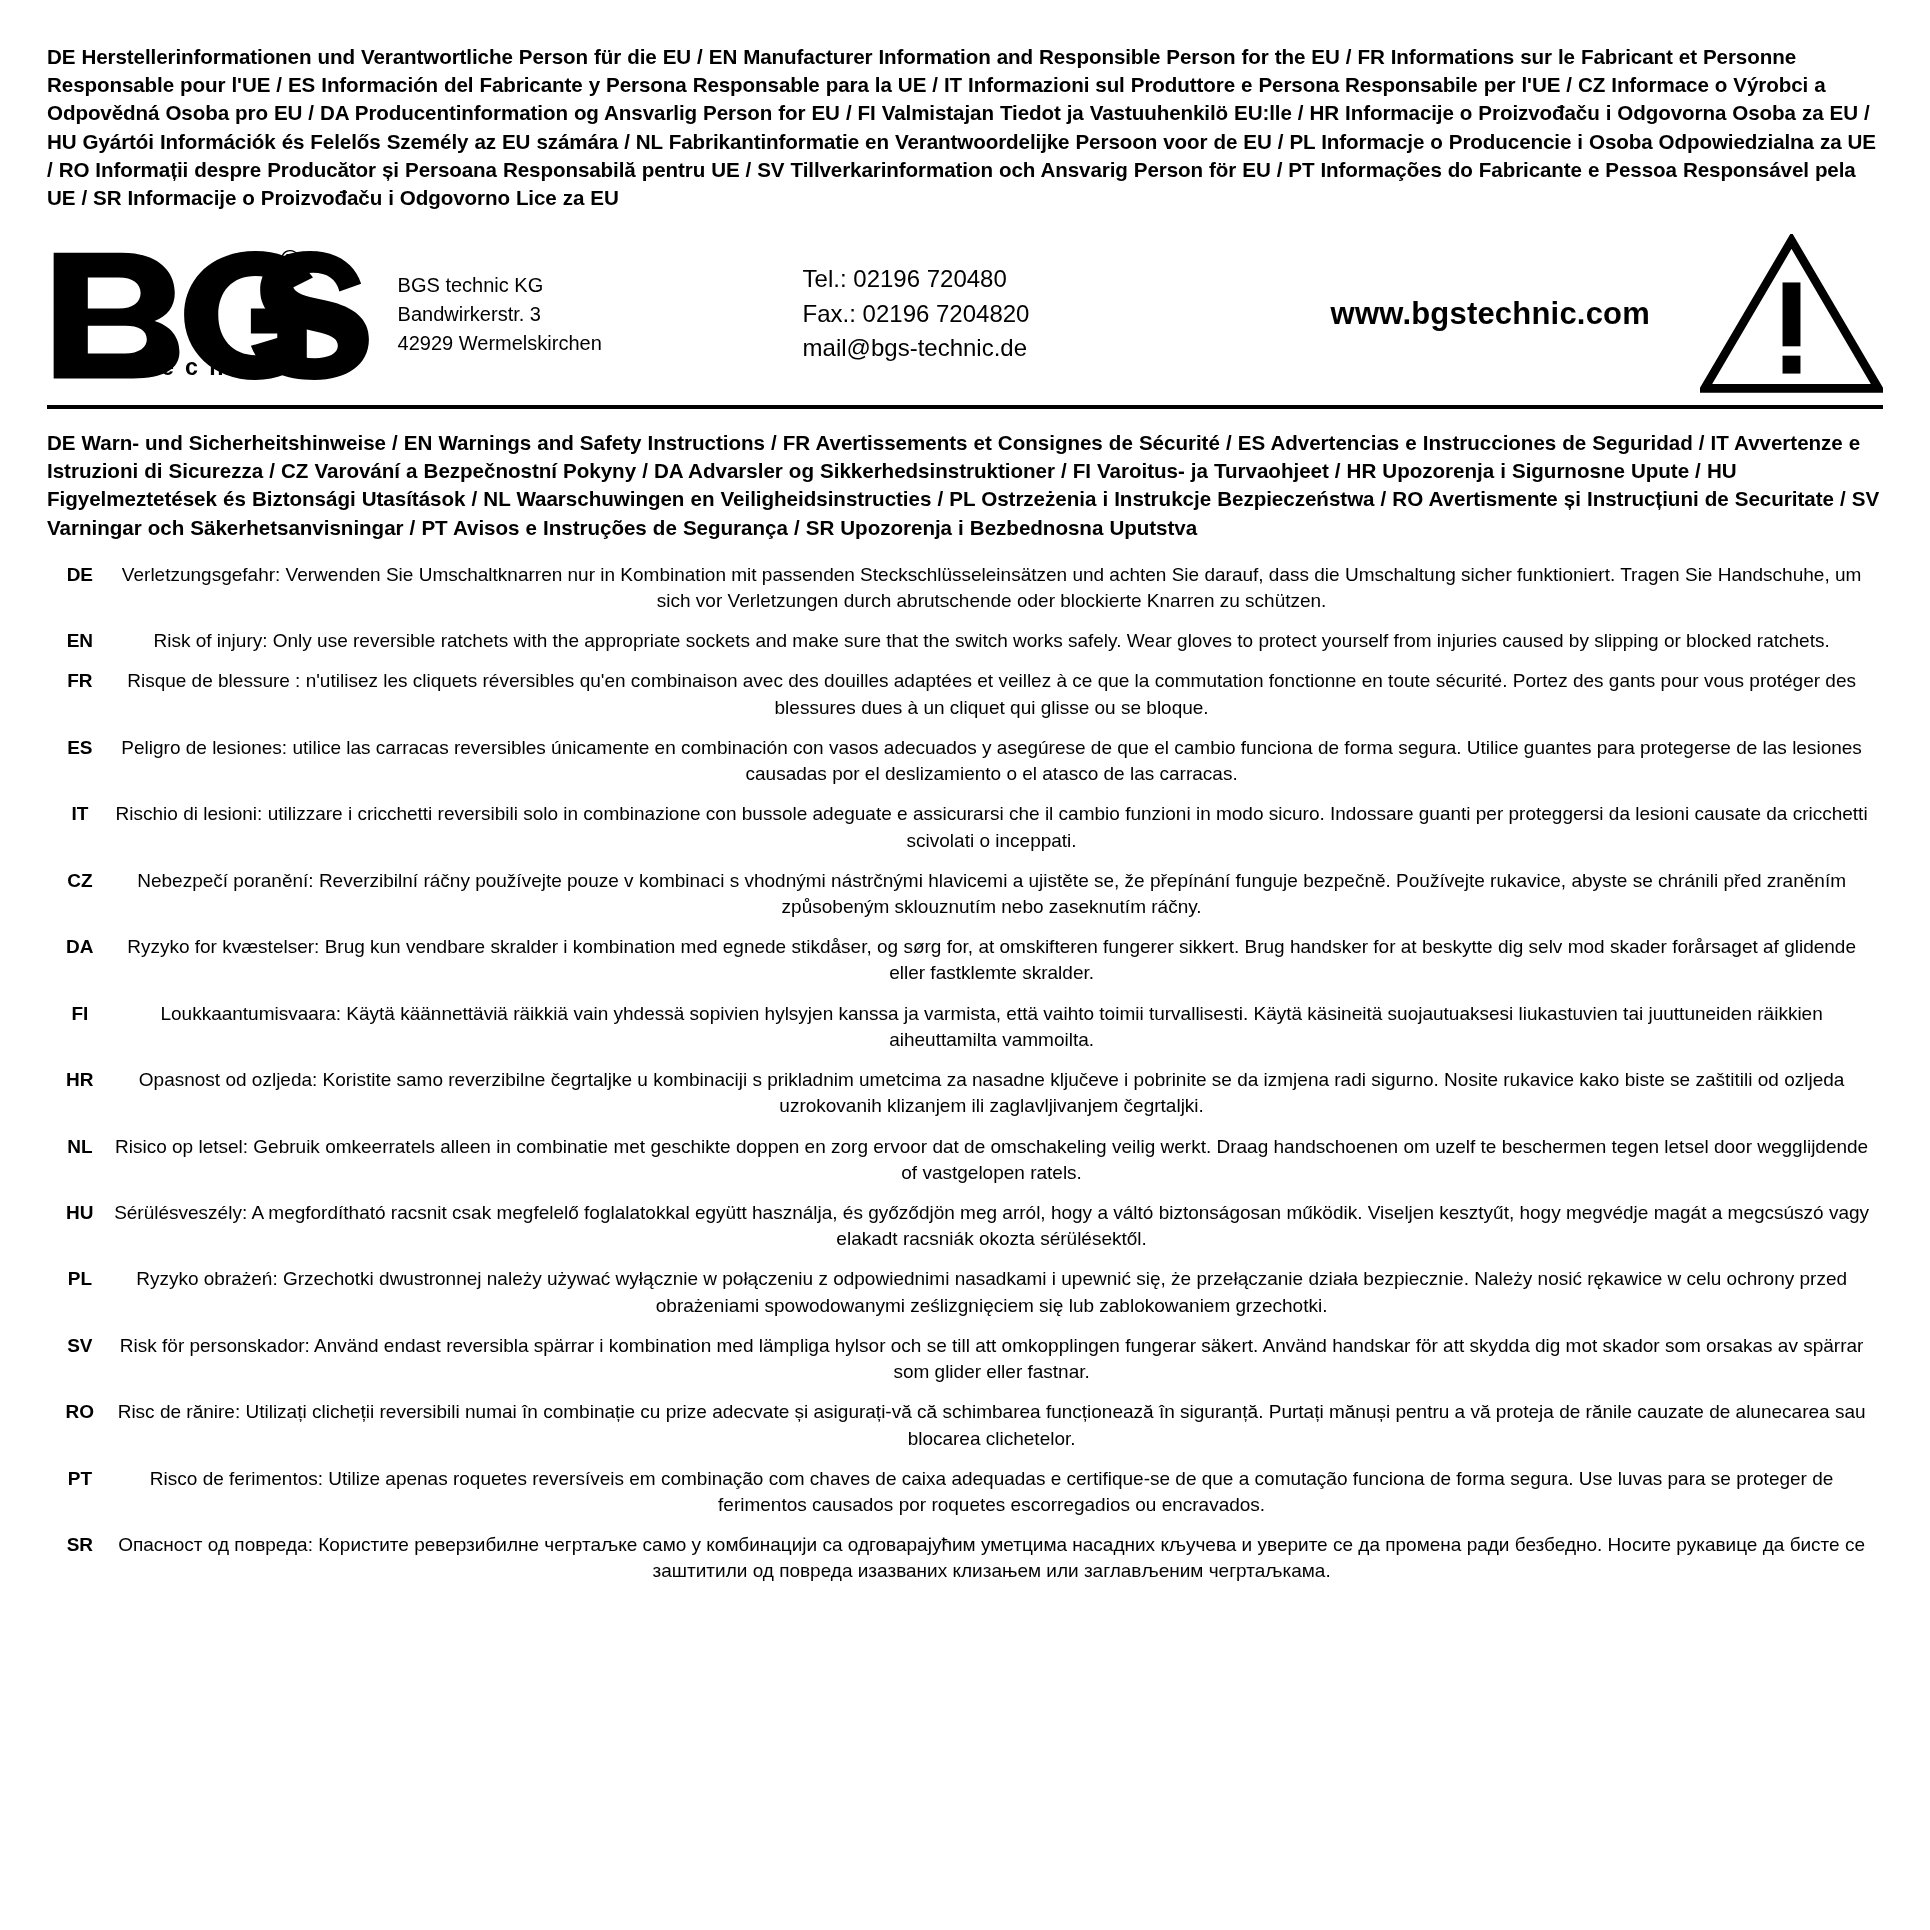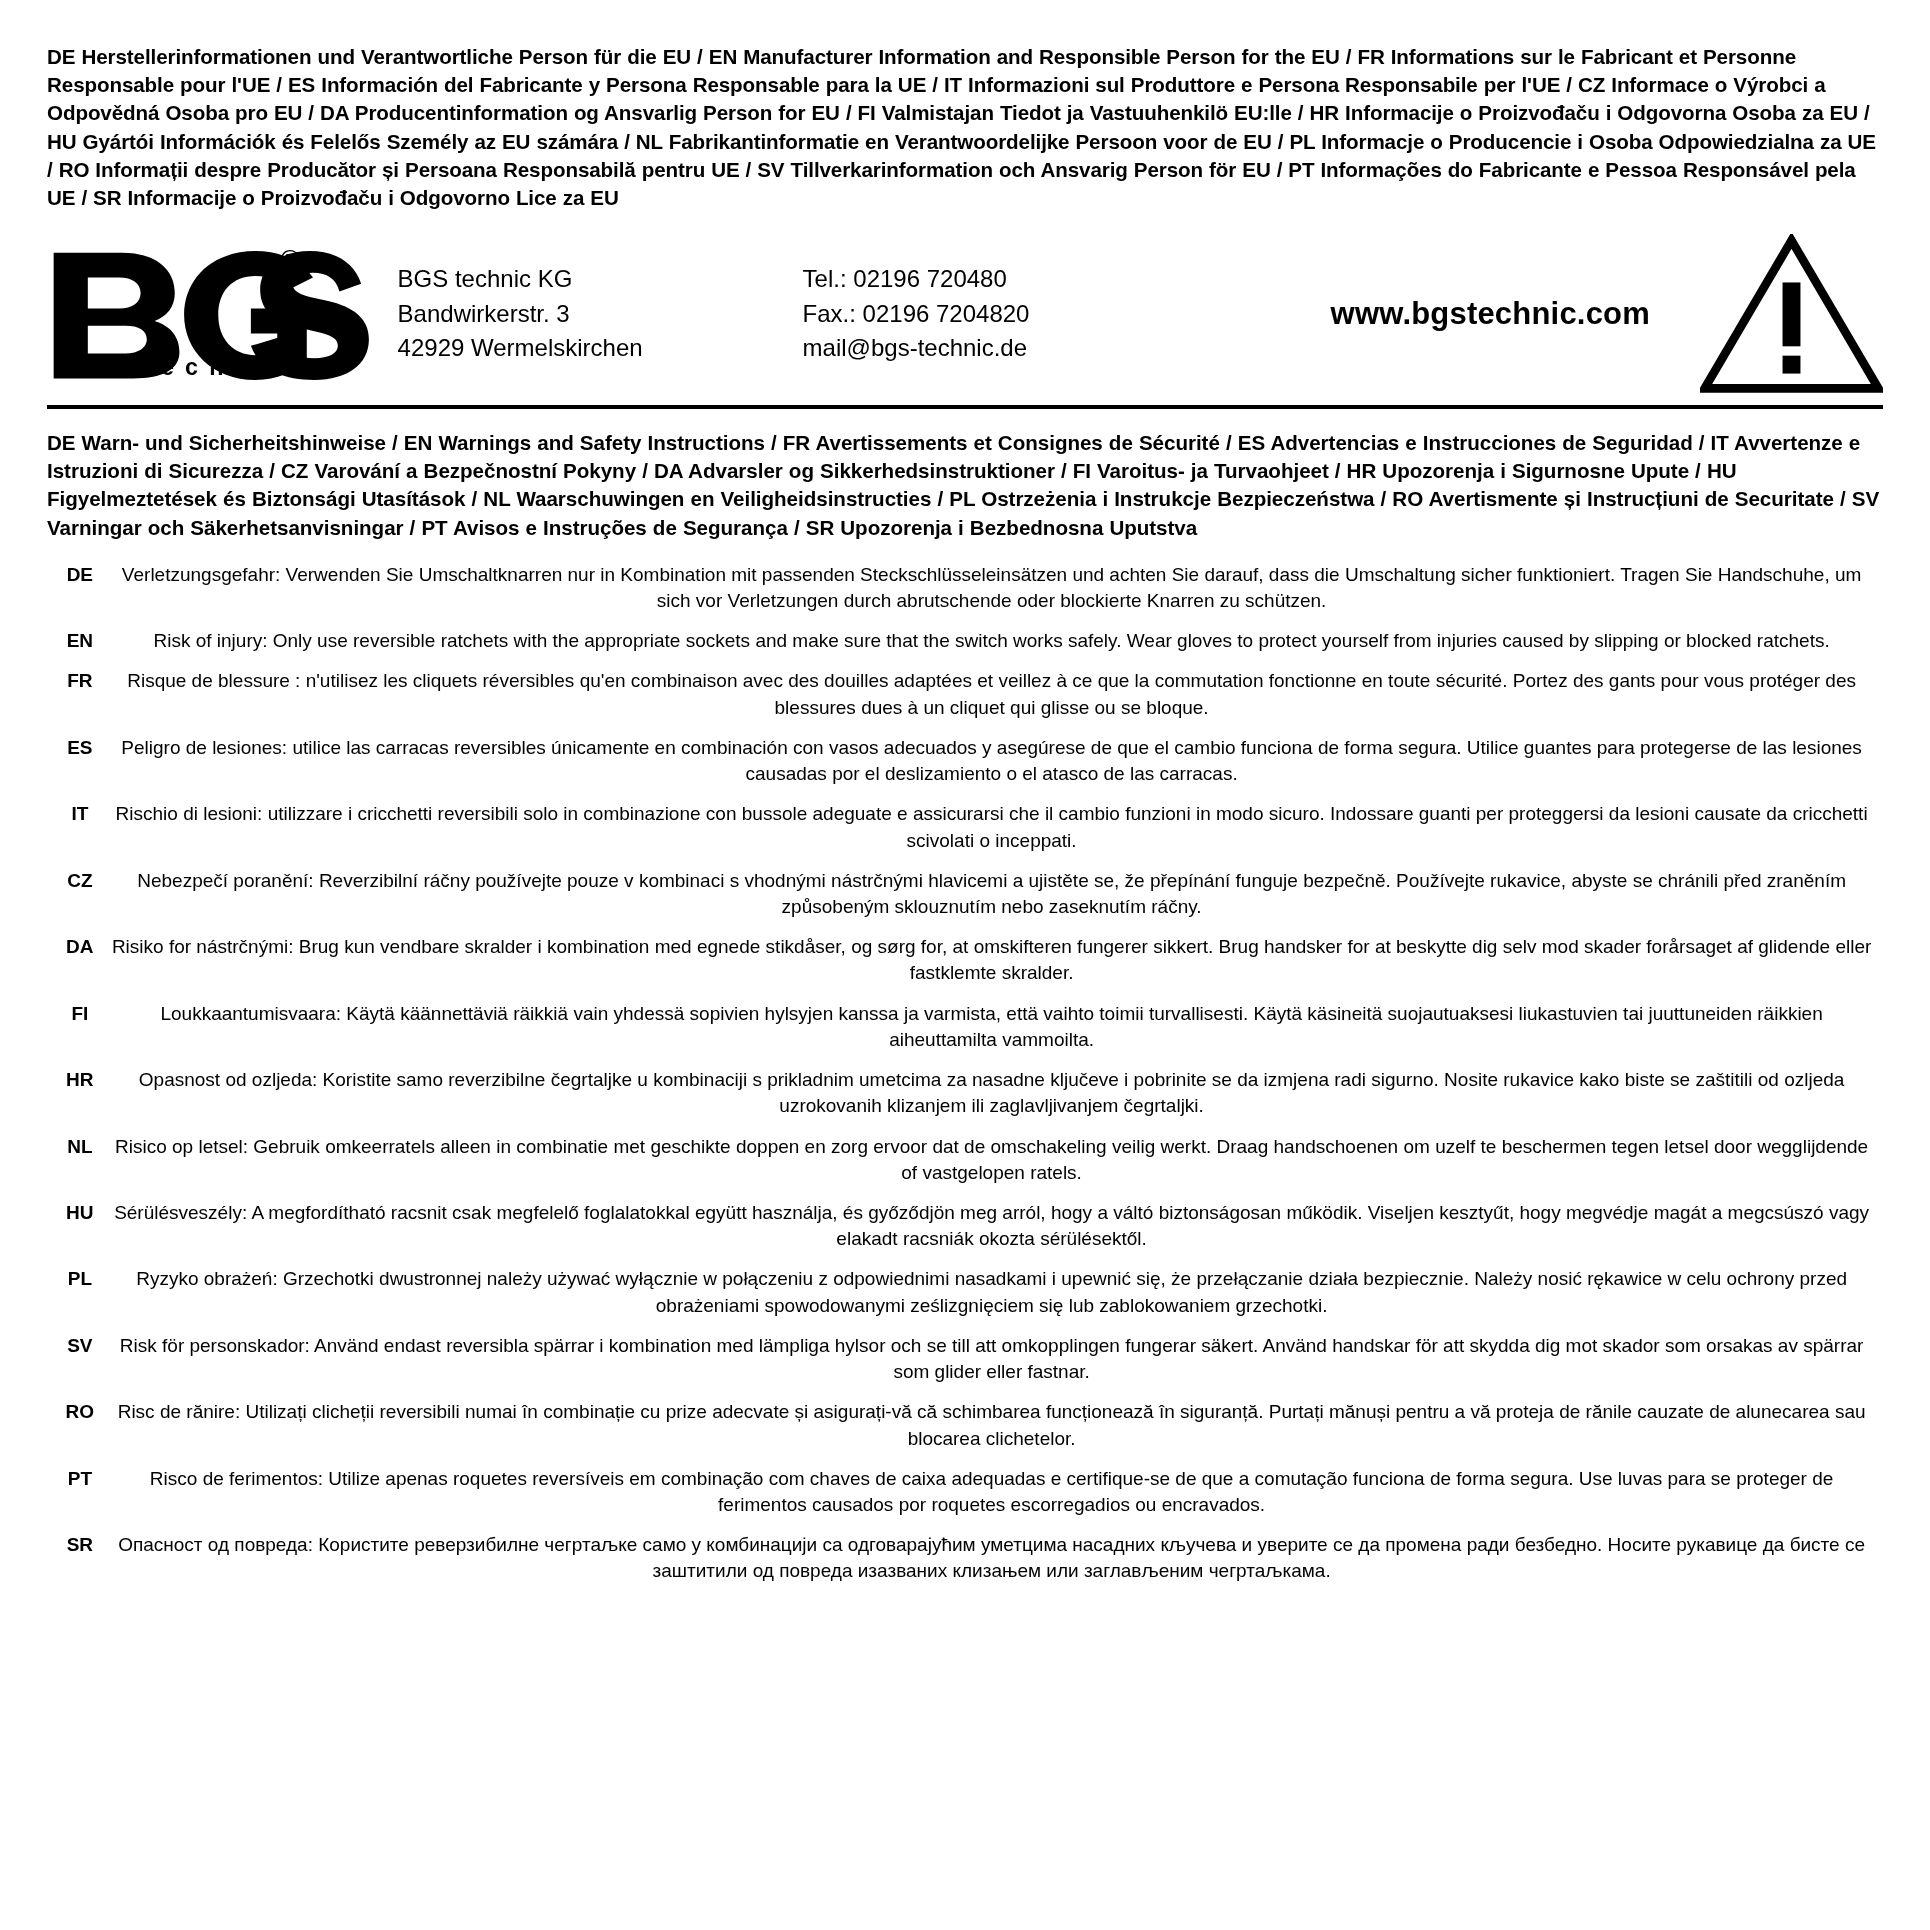--- a/index.html
+++ b/index.html
@@ -43,21 +43,21 @@
   }
   .logo-block {
     width: 335px;
     flex: 0 0 335px;
     position: relative;
   }
   .logo-svg { display: block; }
 
   .addr-block {
     flex: 0 0 405px;
-    font-size: 24px;
+    font-size: 20px;
     line-height: 1.45;
     padding-left: 15.6px;
   }
   .contact-block {
     flex: 0 0 374px;
     font-size: 24px;
     line-height: 1.45;
   }
   .web-block {
     flex: 1 1 auto;
@@ -187,21 +187,21 @@
       <div class="lang-text">Rischio di lesioni: utilizzare i cricchetti reversibili solo in combinazione con bussole adeguate e assicurarsi che il cambio funzioni in modo sicuro. Indossare guanti per proteggersi da lesioni causate da cricchetti scivolati o inceppati.</div>
     </div>
 
     <div class="lang-row">
       <div class="lang-code">CZ</div>
       <div class="lang-text">Nebezpečí poranění: Reverzibilní ráčny používejte pouze v kombinaci s vhodnými nástrčnými hlavicemi a ujistěte se, že přepínání funguje bezpečně. Používejte rukavice, abyste se chránili před zraněním způsobeným sklouznutím nebo zaseknutím ráčny.</div>
     </div>
 
     <div class="lang-row">
       <div class="lang-code">DA</div>
-      <div class="lang-text">Risiko for nástrčnými: Brug kun vendbare skralder i kombination med egnede stikdåser, og sørg for, at omskifteren fungerer sikkert. Brug handsker for at beskytte dig selv mod skader forårsaget af glidende eller fastklemte skralder.</div>
+      <div class="lang-text">Ryzyko for kvæstelser: Brug kun vendbare skralder i kombination med egnede stikdåser, og sørg for, at omskifteren fungerer sikkert. Brug handsker for at beskytte dig selv mod skader forårsaget af glidende eller fastklemte skralder.</div>
     </div>
 
     <div class="lang-row">
       <div class="lang-code">FI</div>
       <div class="lang-text">Loukkaantumisvaara: Käytä käännettäviä räikkiä vain yhdessä sopivien hylsyjen kanssa ja varmista, että vaihto toimii turvallisesti. Käytä käsineitä suojautuaksesi liukastuvien tai juuttuneiden räikkien aiheuttamilta vammoilta.</div>
     </div>
 
     <div class="lang-row">
       <div class="lang-code">HR</div>
       <div class="lang-text">Opasnost od ozljeda: Koristite samo reverzibilne čegrtaljke u kombinaciji s prikladnim umetcima za nasadne ključeve i pobrinite se da izmjena radi sigurno. Nosite rukavice kako biste se zaštitili od ozljeda uzrokovanih klizanjem ili zaglavljivanjem čegrtaljki.</div>

